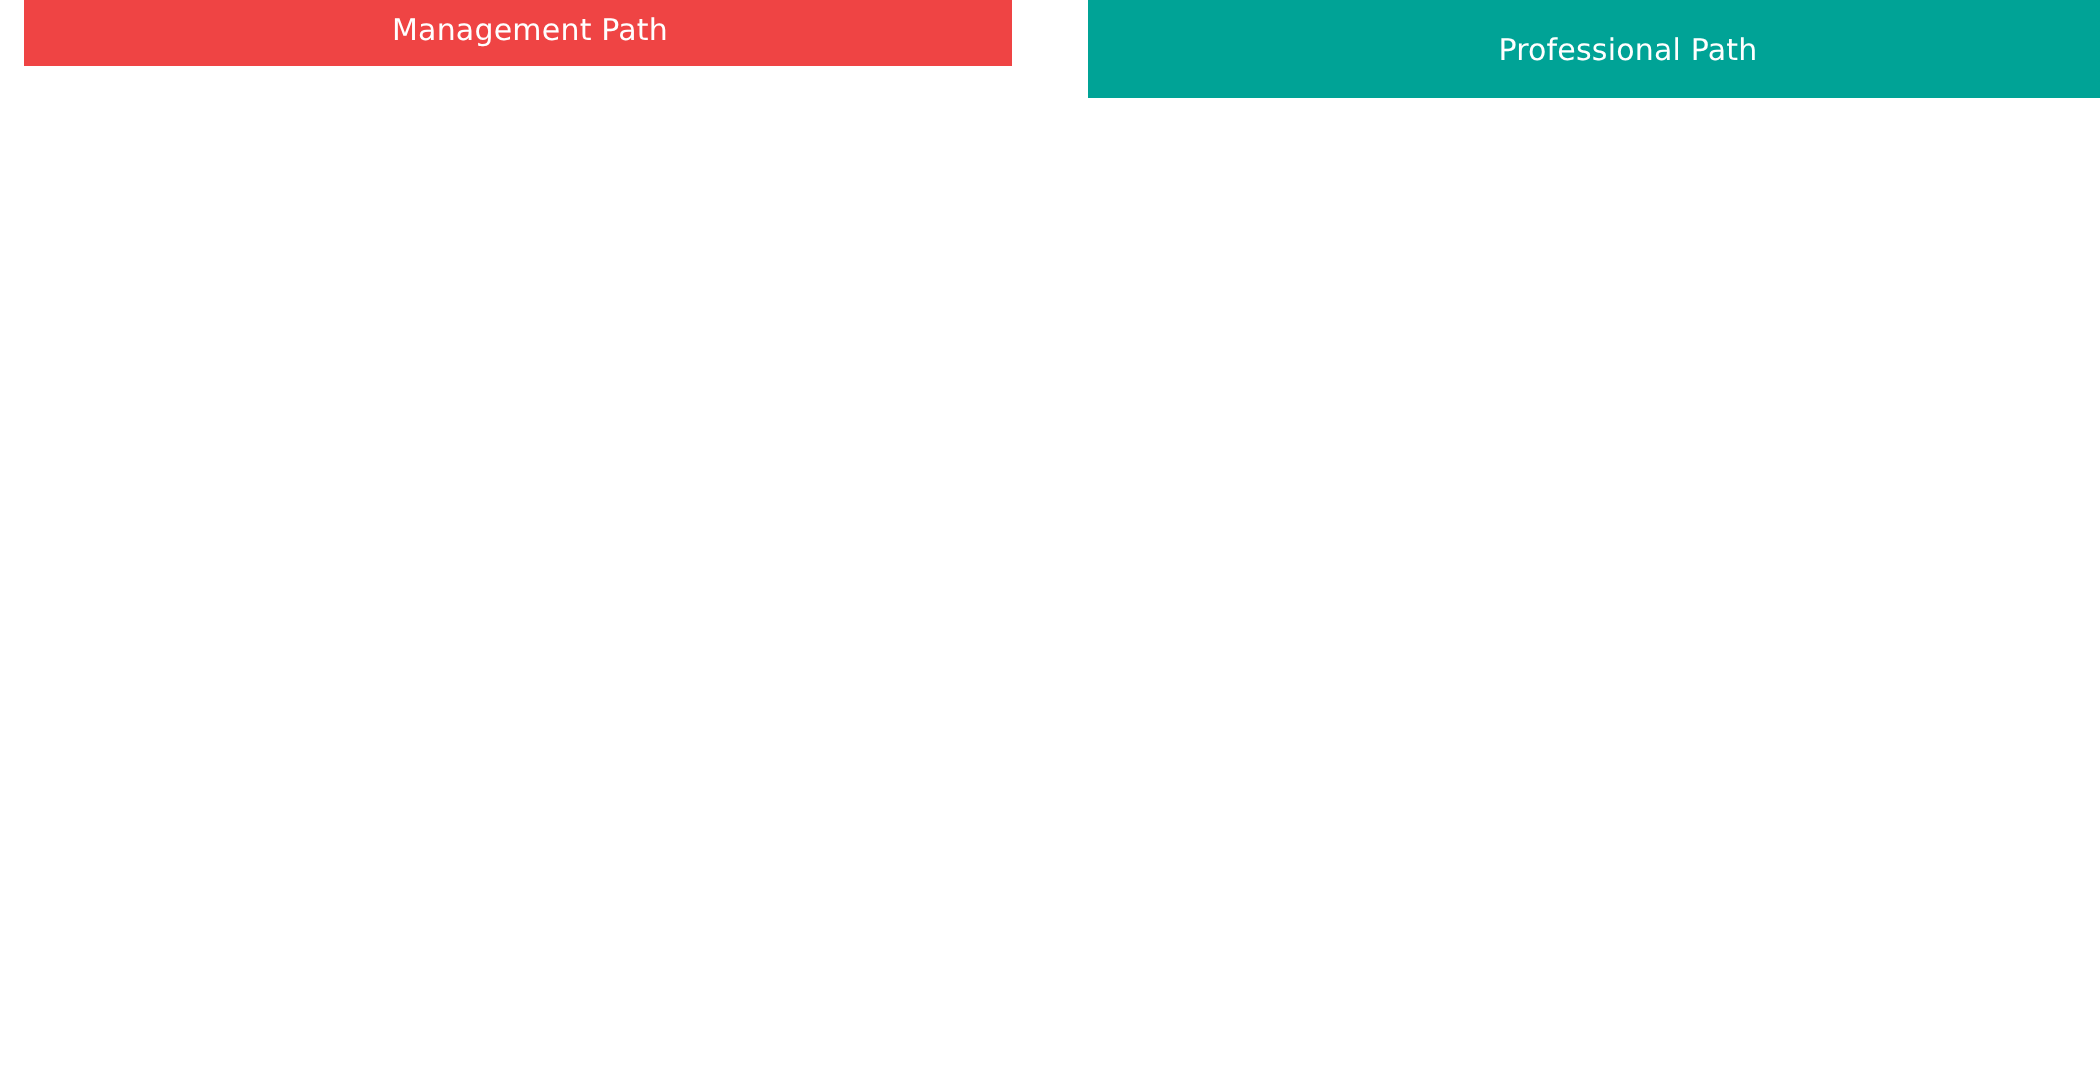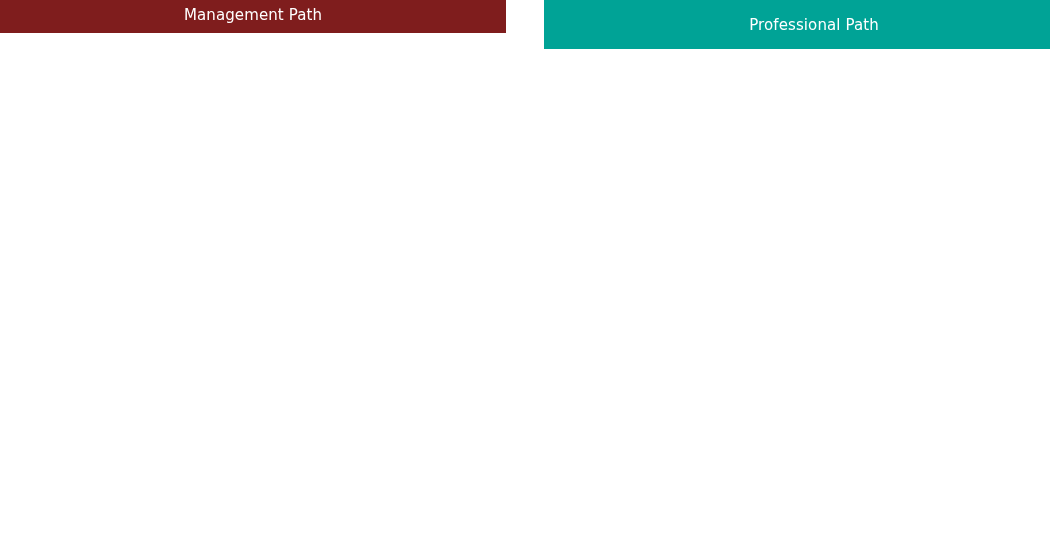--- a/index.html
+++ b/index.html
@@ -39,24 +39,24 @@
     font-size: 15px;
     font-weight: 400;
     letter-spacing: 0.1px;
     line-height: 1;
     white-space: nowrap;
     font-family: "DejaVu Sans", "Liberation Sans", sans-serif;
   }
 
   
   #management-header {
-    left: 0;
+    left: 12px;
     width: 506px;
     height: 33px;
-    background: #7f1d1d;
+    background: #ef4444;
   }
   #management-header .path-title {
     position: relative;
     top: -1px;
   }
 
   
   #professional-header {
     left: 544px;
     width: 540px;

